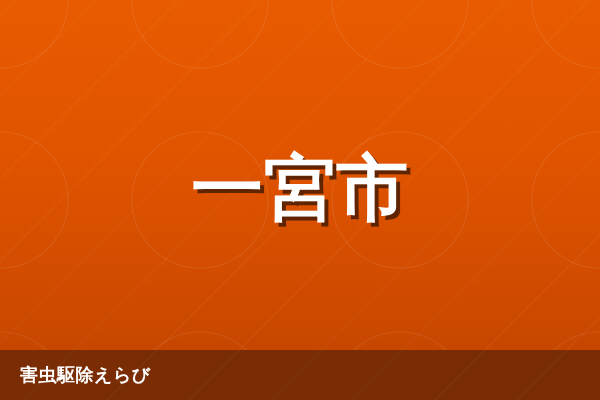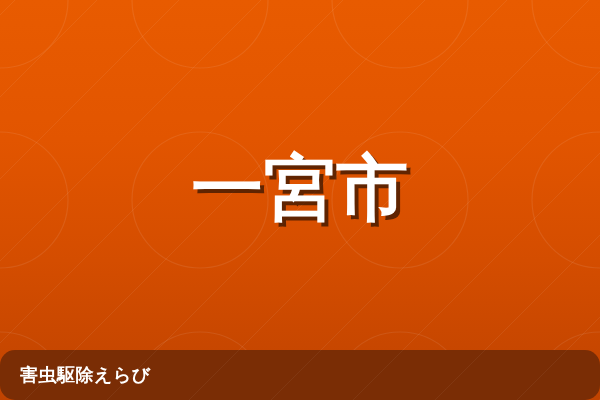--- a/index.html
+++ b/index.html
@@ -92,21 +92,20 @@
     background-image: repeating-linear-gradient(
         -45deg,
         rgba(255, 255, 255, 0.05) 0px,
         rgba(255, 255, 255, 0.05) 1px,
         rgba(255, 255, 255, 0.0) 1px,
         rgba(255, 255, 255, 0.0) 58px
     );
     display: flex;
     align-items: center;
     z-index: 4;
-    border-radius: 15px;
   }
 
   .site-name {
     margin-left: 20px;
     font-size: 18px;
     font-weight: 700;
     color: #ffffff;
     letter-spacing: 0.5px;
     white-space: nowrap;
   }

